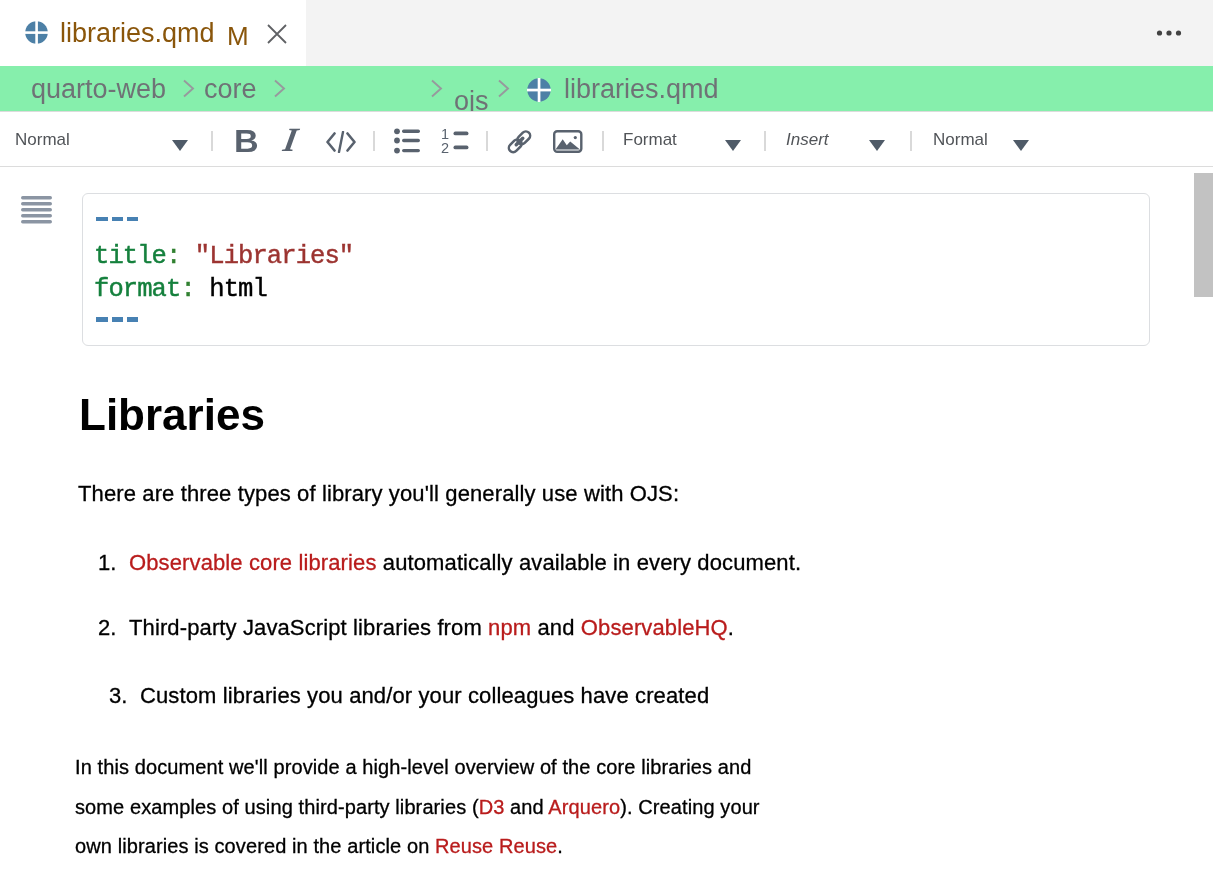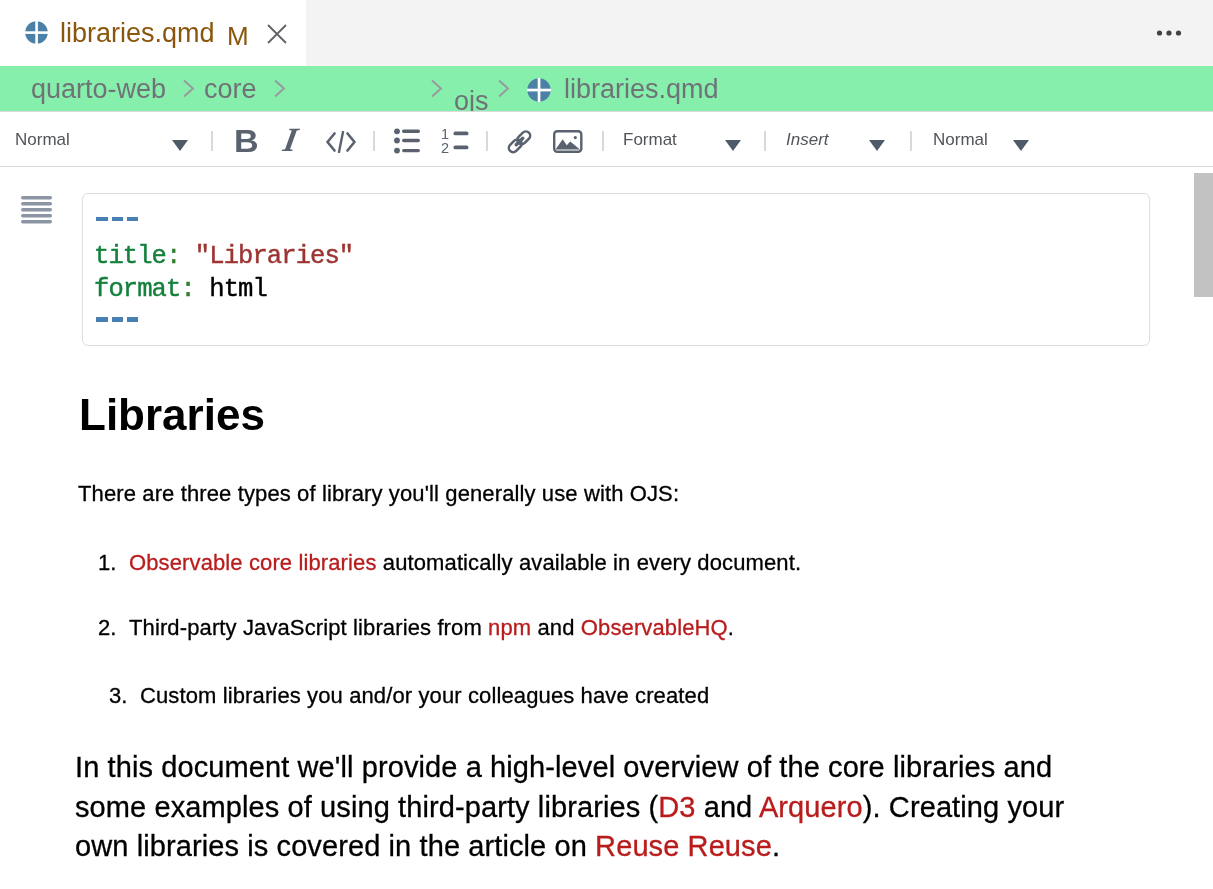--- a/index.html
+++ b/index.html
@@ -38,21 +38,21 @@
 .cstr { color:#9c3431; } .cpl { color:#000;margin-top:48px; }
 #thumb { position:absolute; left:1194px; top:173px; width:19px; height:124px; background:#c2c2c2; }
 #h1 { position:absolute; left:79px; top:393px; font-size:44px; line-height:43px; font-weight:bold; color:#000; }
 .body { font-size:22px; letter-spacing:0.12px; color:#000; -webkit-text-stroke:0.3px; }
 #p1 { position:absolute; left:78px; top:477px; line-height:33px; }
 .li { position:absolute; line-height:33px; }
 .linum { display:inline-block; width:31px; letter-spacing:0; }
 #li1 { left:98px; top:545.5px; }
 #li2 { left:98px; top:611px; }
 #li3 { left:98px; top:678.5px;margin-left:11px; }
-#p2 { position:absolute; left:75px; top:748px; line-height:39.5px; font-size:29px; letter-spacing:0.1px; }
+#p2 { position:absolute; left:75px; top:748px; line-height:39.5px; font-size:20px; letter-spacing:0.1px; }
 a { color:#b91c1c; text-underline-offset:3px; text-decoration-thickness:1.8px; }
 </style>
 </head>
 <body>
 <div id="tabstrip"></div>
 <div id="tab">
   <svg id="tabicon" width="23" height="23" viewBox="0 0 23 23">
     <circle cx="11.5" cy="11.5" r="11.3" fill="#4d80a6"></circle>
     <rect x="0" y="10.3" width="23" height="2.6" fill="#fff"></rect>
     <rect x="10.3" y="0" width="2.6" height="23" fill="#fff"></rect>

